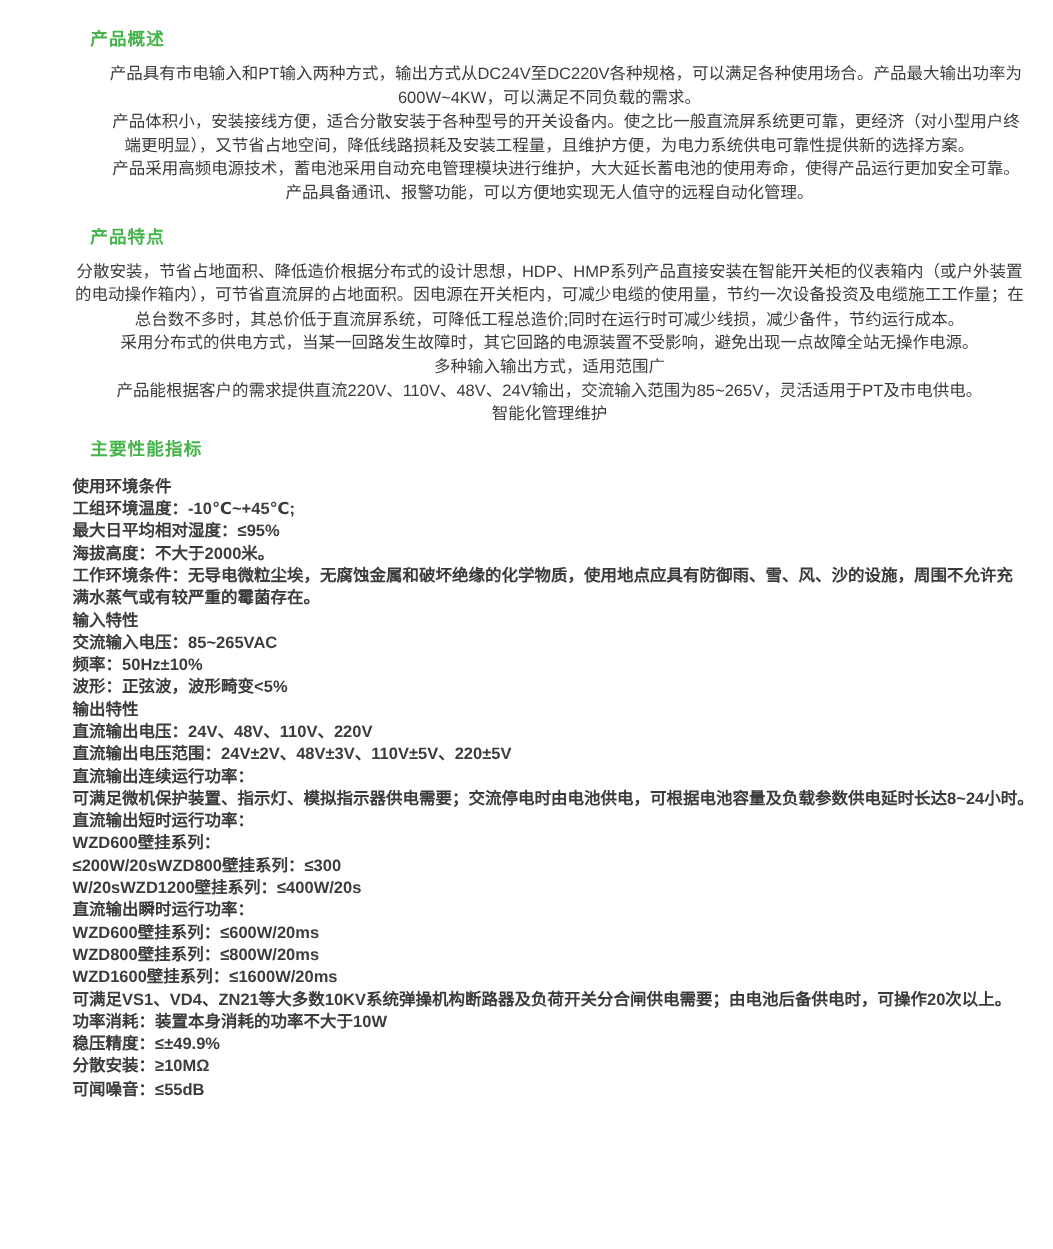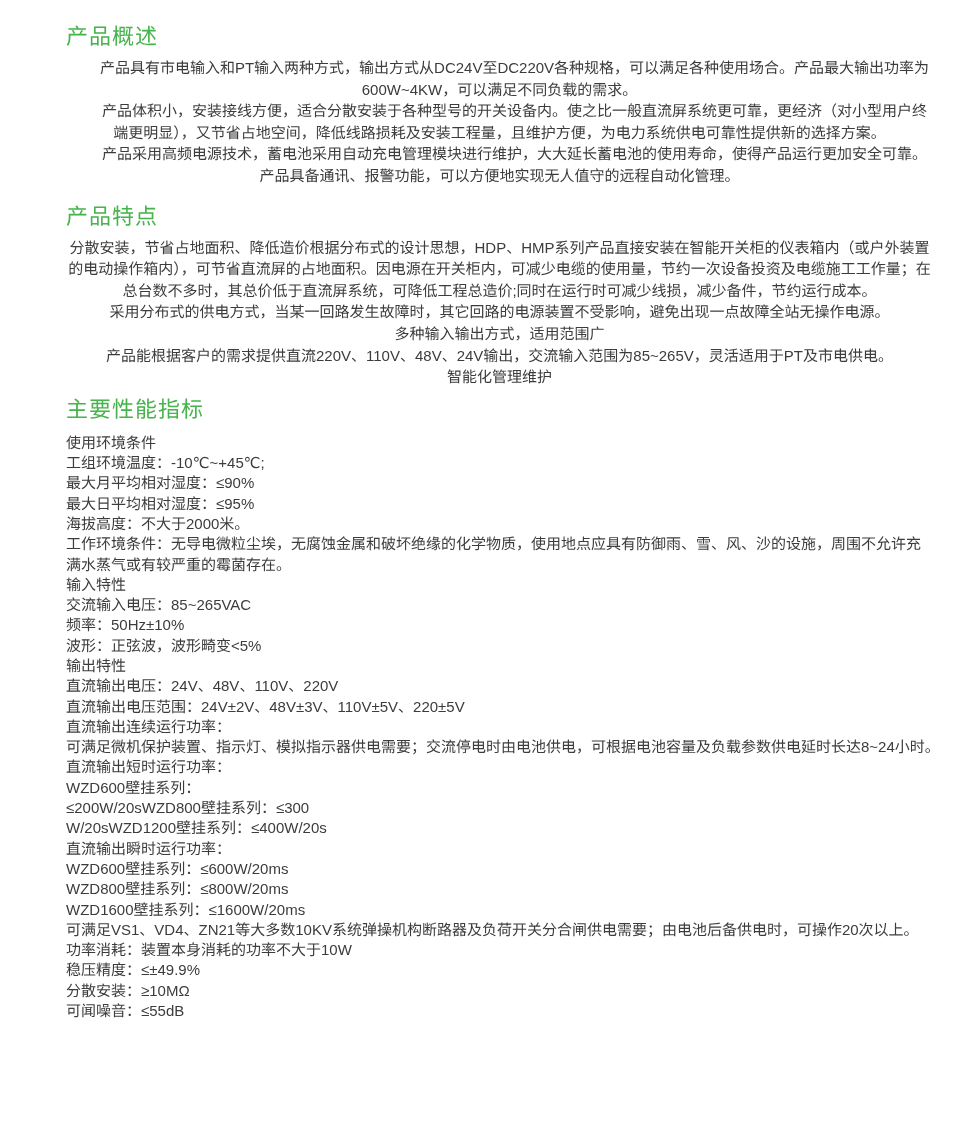--- a/index.html
+++ b/index.html
@@ -19,40 +19,41 @@
     color: var(--text-color);
     font-family: "Liberation Sans", "DejaVu Sans", sans-serif;
     overflow: hidden;
   }
   .page {
     width: 957px;
     height: 1135px;
     padding: 26px 24px 0 66px;
   }
   .sec-title {
-    font-size: 22px;
+    font-size: 16px;
     line-height: 22px;
-    font-weight: 400;
+    font-weight: 700;
     color: var(--heading-color);
-    margin: 0 0 9px 0;
+    margin: 0 0 9px 16px;
     letter-spacing: 1px;
   }
   .section-features .sec-title { margin-top: 19px; }
   .section-specs    .sec-title { margin-top: 11px; margin-bottom: 12px; }
   .para {
     font-size: 15px;
     line-height: 21.6px;
     margin: 0;
     text-align: center;
   }
   .para.indent { text-indent: 2em; }
   .spec-line {
     font-size: 15px;
     line-height: 20.3px;
     white-space: nowrap;
+    font-weight: bold;
   }
 </style>
 </head>
 <body>
 
 <div class="page">
 
   <section class="section-overview">
     <h2 class="sec-title">产品概述</h2>
     <p class="para indent">产品具有市电输入和PT输入两种方式，输出方式从DC24V至DC220V各种规格，可以满足各种使用场合。产品最大输出功率为600W~4KW，可以满足不同负载的需求。</p>
@@ -66,21 +67,20 @@
     <p class="para">采用分布式的供电方式，当某一回路发生故障时，其它回路的电源装置不受影响，避免出现一点故障全站无操作电源。</p>
     <p class="para">多种输入输出方式，适用范围广</p>
     <p class="para">产品能根据客户的需求提供直流220V、110V、48V、24V输出，交流输入范围为85~265V，灵活适用于PT及市电供电。</p>
     <p class="para">智能化管理维护</p>
   </section>
 
   <section class="section-specs">
     <h2 class="sec-title">主要性能指标</h2>
     <div class="spec-line">使用环境条件</div>
     <div class="spec-line">工组环境温度：-10℃~+45℃;</div>
-    <div class="spec-line">最大月平均相对湿度：≤90%</div>
     <div class="spec-line">最大日平均相对湿度：≤95%</div>
     <div class="spec-line">海拔高度：不大于2000米。</div>
     <div class="spec-line">工作环境条件：无导电微粒尘埃，无腐蚀金属和破坏绝缘的化学物质，使用地点应具有防御雨、雪、风、沙的设施，周围不允许充</div>
     <div class="spec-line">满水蒸气或有较严重的霉菌存在。</div>
     <div class="spec-line">输入特性</div>
     <div class="spec-line">交流输入电压：85~265VAC</div>
     <div class="spec-line">频率：50Hz±10%</div>
     <div class="spec-line">波形：正弦波，波形畸变&lt;5%</div>
     <div class="spec-line">输出特性</div>
     <div class="spec-line">直流输出电压：24V、48V、110V、220V</div>

